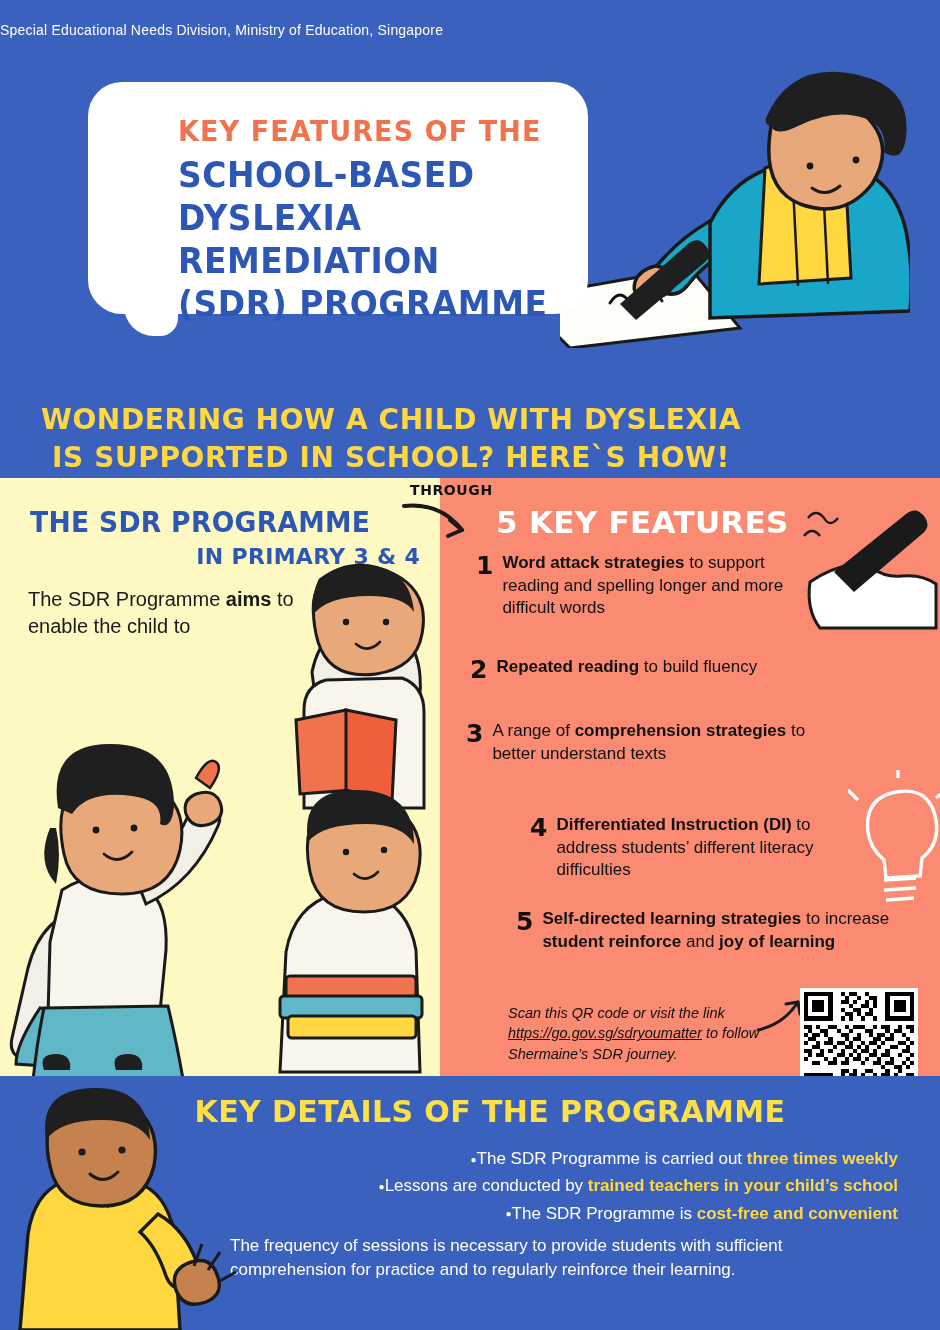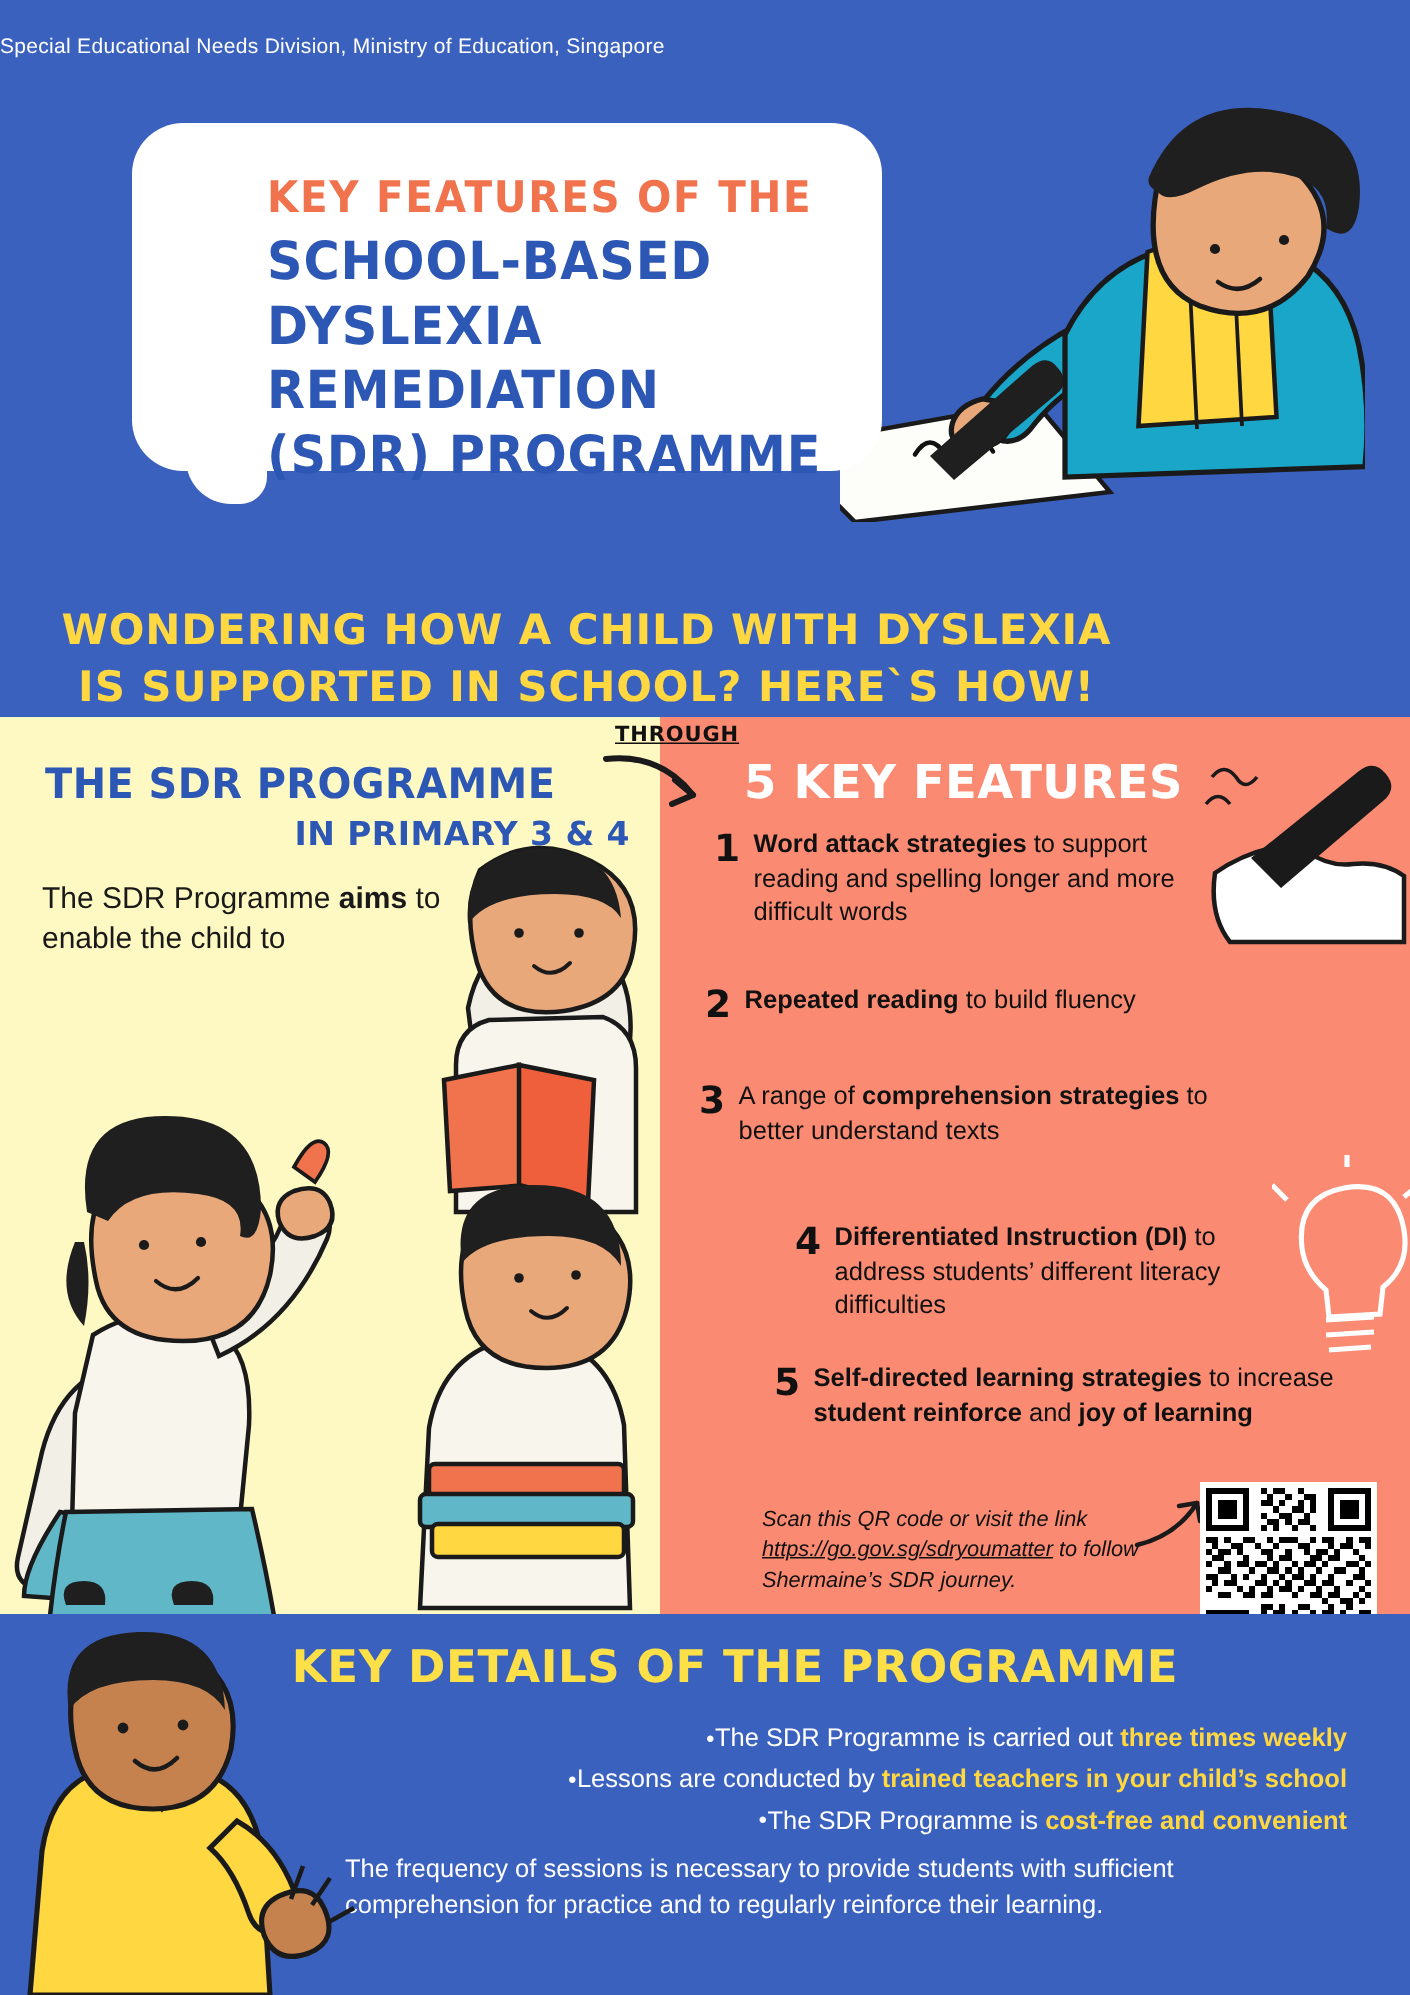--- a/index.html
+++ b/index.html
@@ -81,21 +81,21 @@
   .aim-item { position: absolute; }
   .aim-num {
     color: #2d57b5; font-size: 40px; font-weight: 800;
     font-family: "DejaVu Sans", sans-serif;
   }
   .aim-text { color: #111; font-size: 17px; font-weight: 700; line-height: 1.28; }
 
   .through-label {
     position: absolute; left: 410px; top: 482px;
     color: #111; font-size: 14px; font-weight: 800; letter-spacing: .6px;
-    font-family: "DejaVu Sans", sans-serif; z-index: 6; text-decoration: underline;
+    font-family: "DejaVu Sans", sans-serif; z-index: 6;
   }
   .through-arrow { position: absolute; left: 398px; top: 500px; z-index: 6; }
 
   .features-head {
     position: absolute; left: 496px; top: 504px;
     color: #ffffff; font-size: 31px; font-weight: 800; letter-spacing: .3px;
     font-family: "DejaVu Sans", sans-serif; z-index: 5;
   }
   .feat {
     position: absolute; display: flex; gap: 9px; align-items: flex-start;

